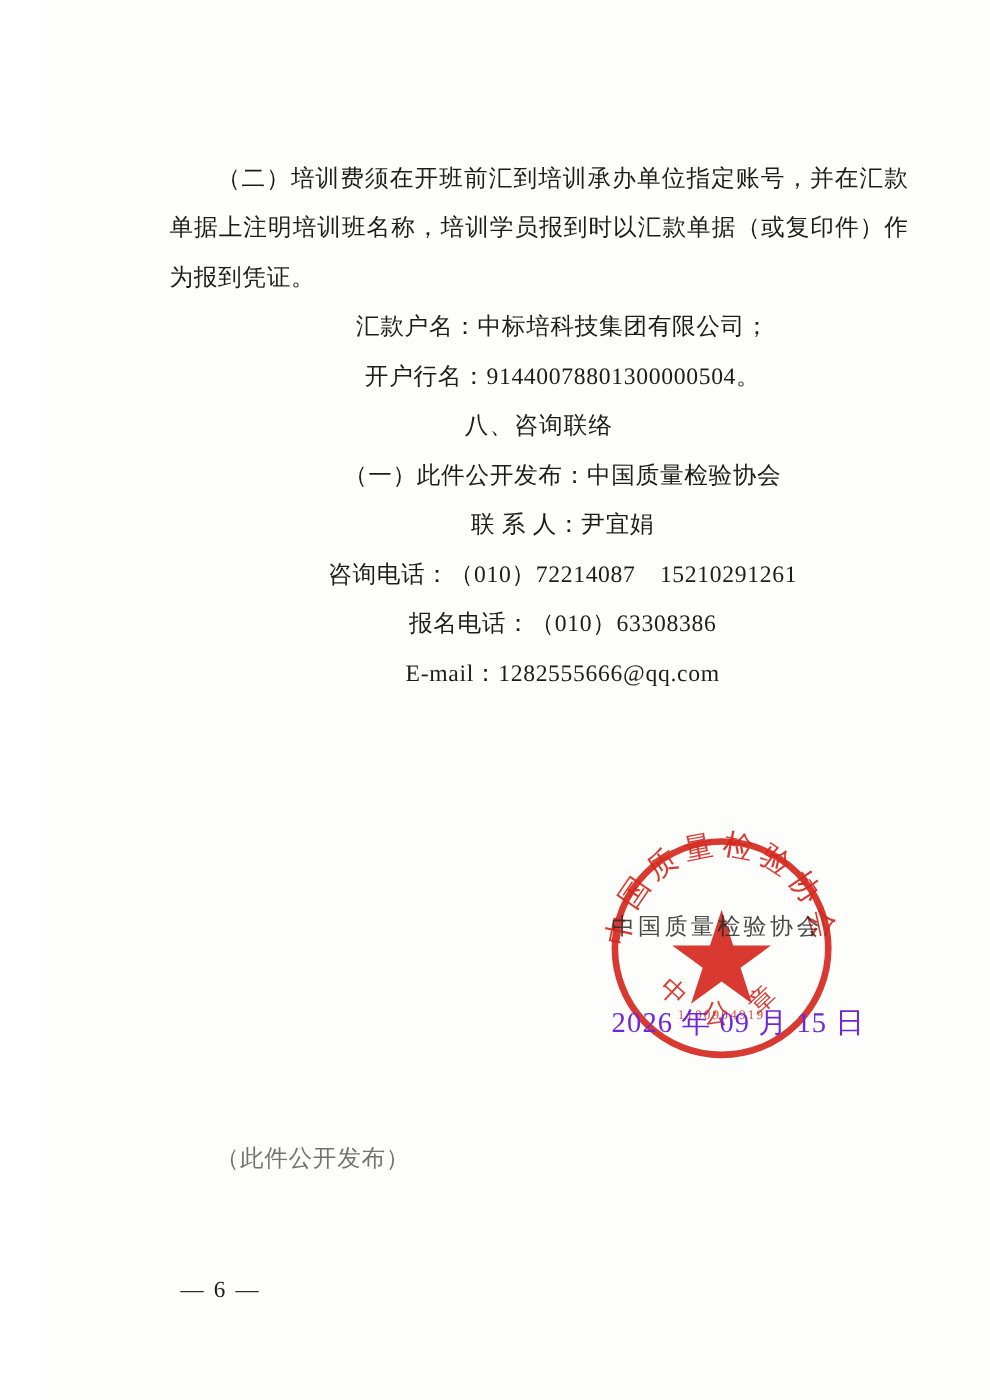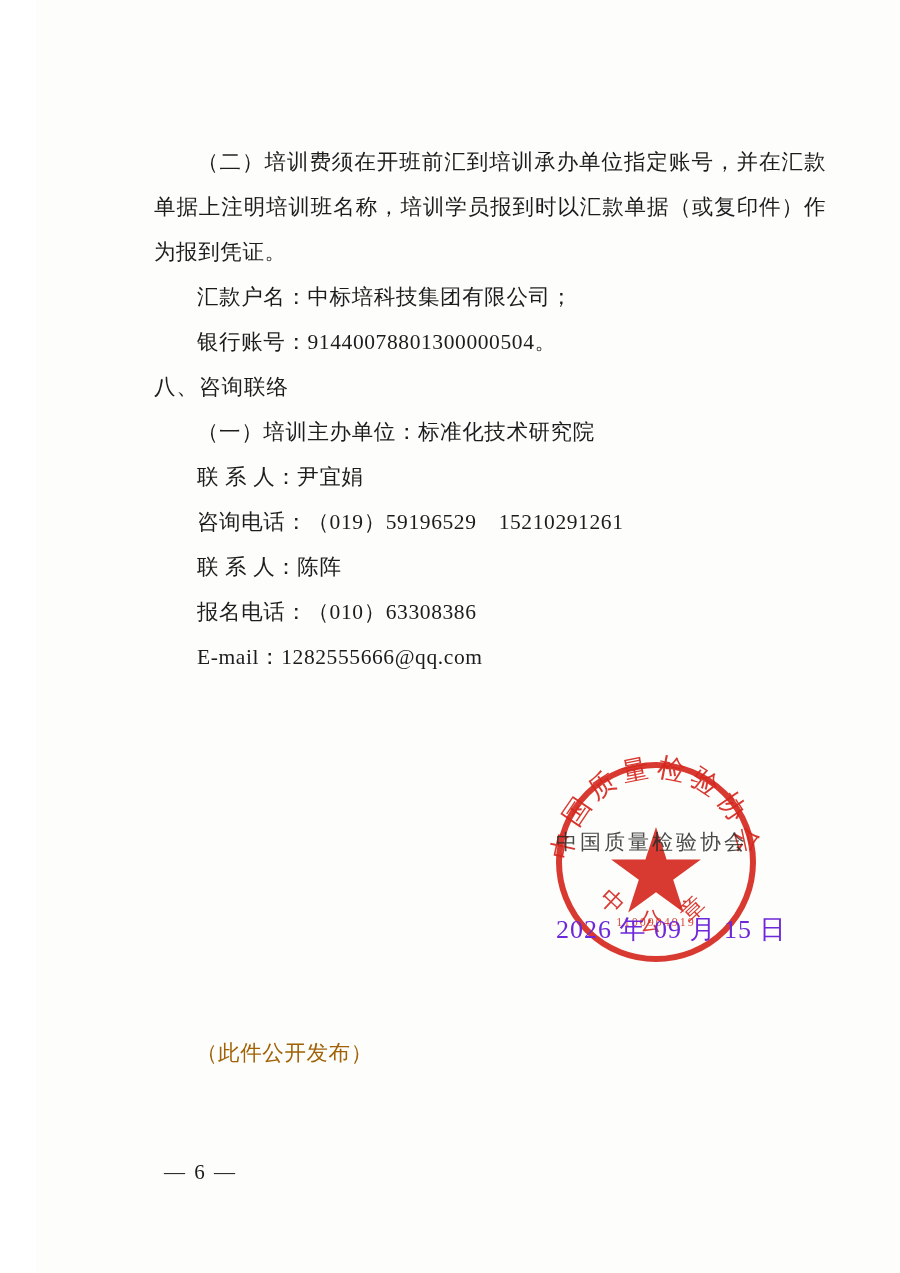--- a/index.html
+++ b/index.html
@@ -29,20 +29,21 @@
     top: 140px;
     width: 672px;
   }
   p {
     margin: 0;
     font-size: 21.5px;
     line-height: 45px;
     letter-spacing: 0.6px;
     color: #1c1c1c;
     white-space: pre-wrap;
+    text-align: center;
   }
   .indent {
     text-indent: 43px;
   }
   .justify {
     text-align: justify;
   }
   .section-title {
     font-weight: normal;
     text-indent: 0;
@@ -70,21 +71,21 @@
     font-size: 26px;
     letter-spacing: 1px;
     color: #6d28d9;
   }
   .open-note {
     position: absolute;
     left: 160px;
     top: 1038px;
     font-size: 21.5px;
     letter-spacing: 0.6px;
-    color: #a16207;
+    color: #737373;
   }
   .page-num {
     position: absolute;
     left: 128px;
     top: 1160px;
     font-size: 21px;
     color: #1c1c1c;
     letter-spacing: 2px;
   }
   .attach {
@@ -96,28 +97,27 @@
 
 <div class="page">
 
   <div class="content">
 
     <p class="indent justify">（二）培训费须在开班前汇到培训承办单位指定账号，并在汇款单据上注明培训班名称，培训学员报到时以汇款单据（或复印件）作为报到凭证。</p>
 
     <p class="indent">汇款户名：中标培科技集团有限公司；</p>
 
 
-    <p class="indent">银行账号：91440078801300000504。</p>
+    <p class="indent">开户行名：91440078801300000504。</p>
 
     <p class="section-title">八、咨询联络</p>
 
-    <p class="indent">（一）培训主办单位：标准化技术研究院</p>
+    <p class="indent">（一）此件公开发布：中国质量检验协会</p>
     <p class="indent">联 系 人：尹宜娟</p>
-    <p class="indent">咨询电话：（019）59196529　15210291261</p>
-    <p class="indent">联 系 人：陈阵</p>
+    <p class="indent">咨询电话：（010）72214087　15210291261</p>
     <p class="indent">报名电话：（010）63308386</p>
     <p class="indent">E-mail：1282555666@qq.com</p>
 
 
   </div>
 
   <div class="seal">
     <svg width="214" height="214" viewBox="0 0 214 214" xmlns="http://www.w3.org/2000/svg">
       <defs>
         <path id="arcTop" d="M 22,107 A 85,85 0 0 1 192,107" fill="none"></path>

